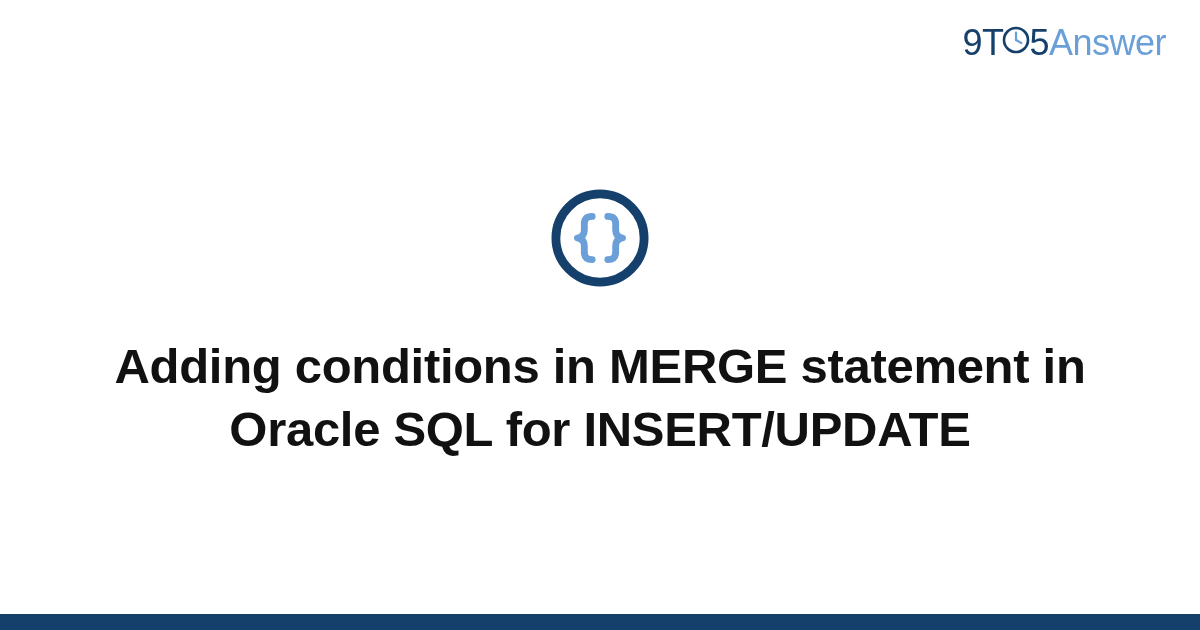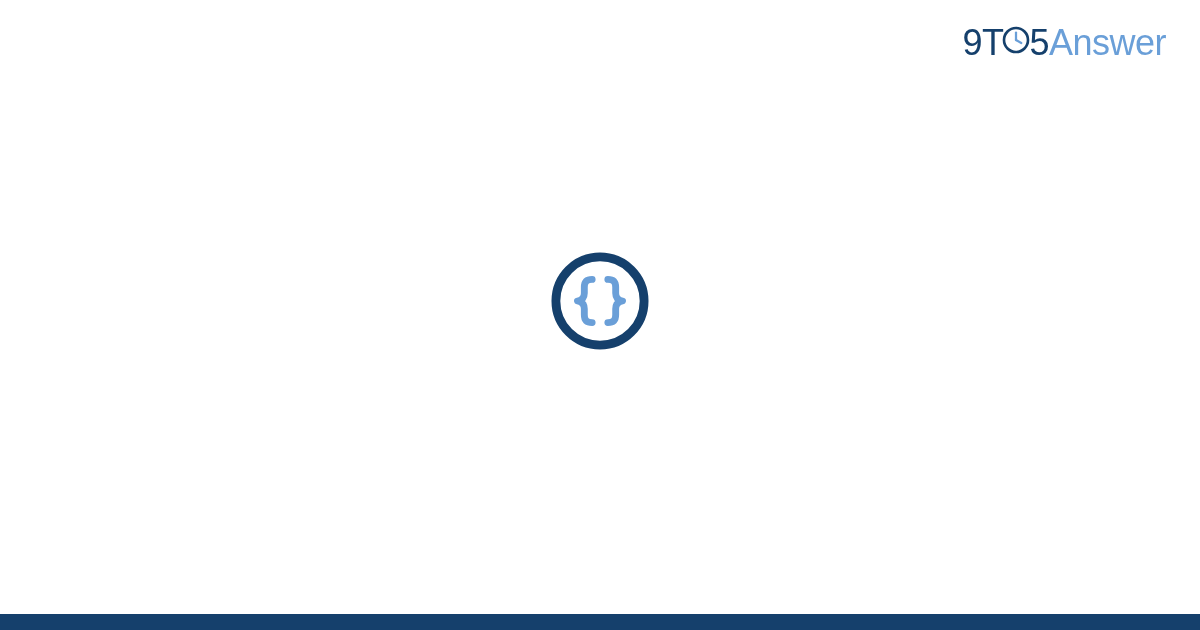--- a/index.html
+++ b/index.html
@@ -121,16 +121,17 @@
                  C34 69 36 72 42 72" fill="none" stroke="#6a9fd8" stroke-width="7" stroke-linecap="round" stroke-linejoin="round"></path>
         <path d="M58 28
                  C64 28 66 31 66 36
                  L66 42
                  C66 46 68 49 73 50
                  C68 51 66 54 66 58
                  L66 64
                  C66 69 64 72 58 72" fill="none" stroke="#6a9fd8" stroke-width="7" stroke-linecap="round" stroke-linejoin="round"></path>
       </svg>
     </div>
+    <h1 class="title">Adding conditions in MERGE statement in Oracle SQL for INSERT/UPDATE</h1>
   </div>
 
   <div class="footer-bar"></div>
 </div>
 
 </body></html>

